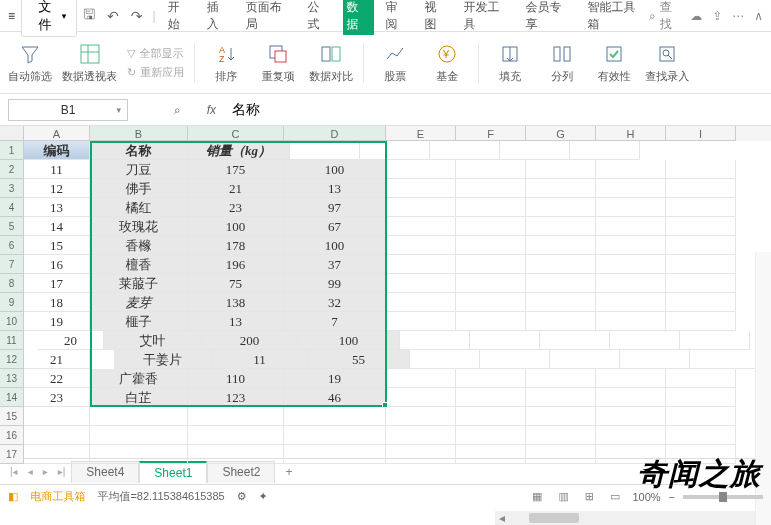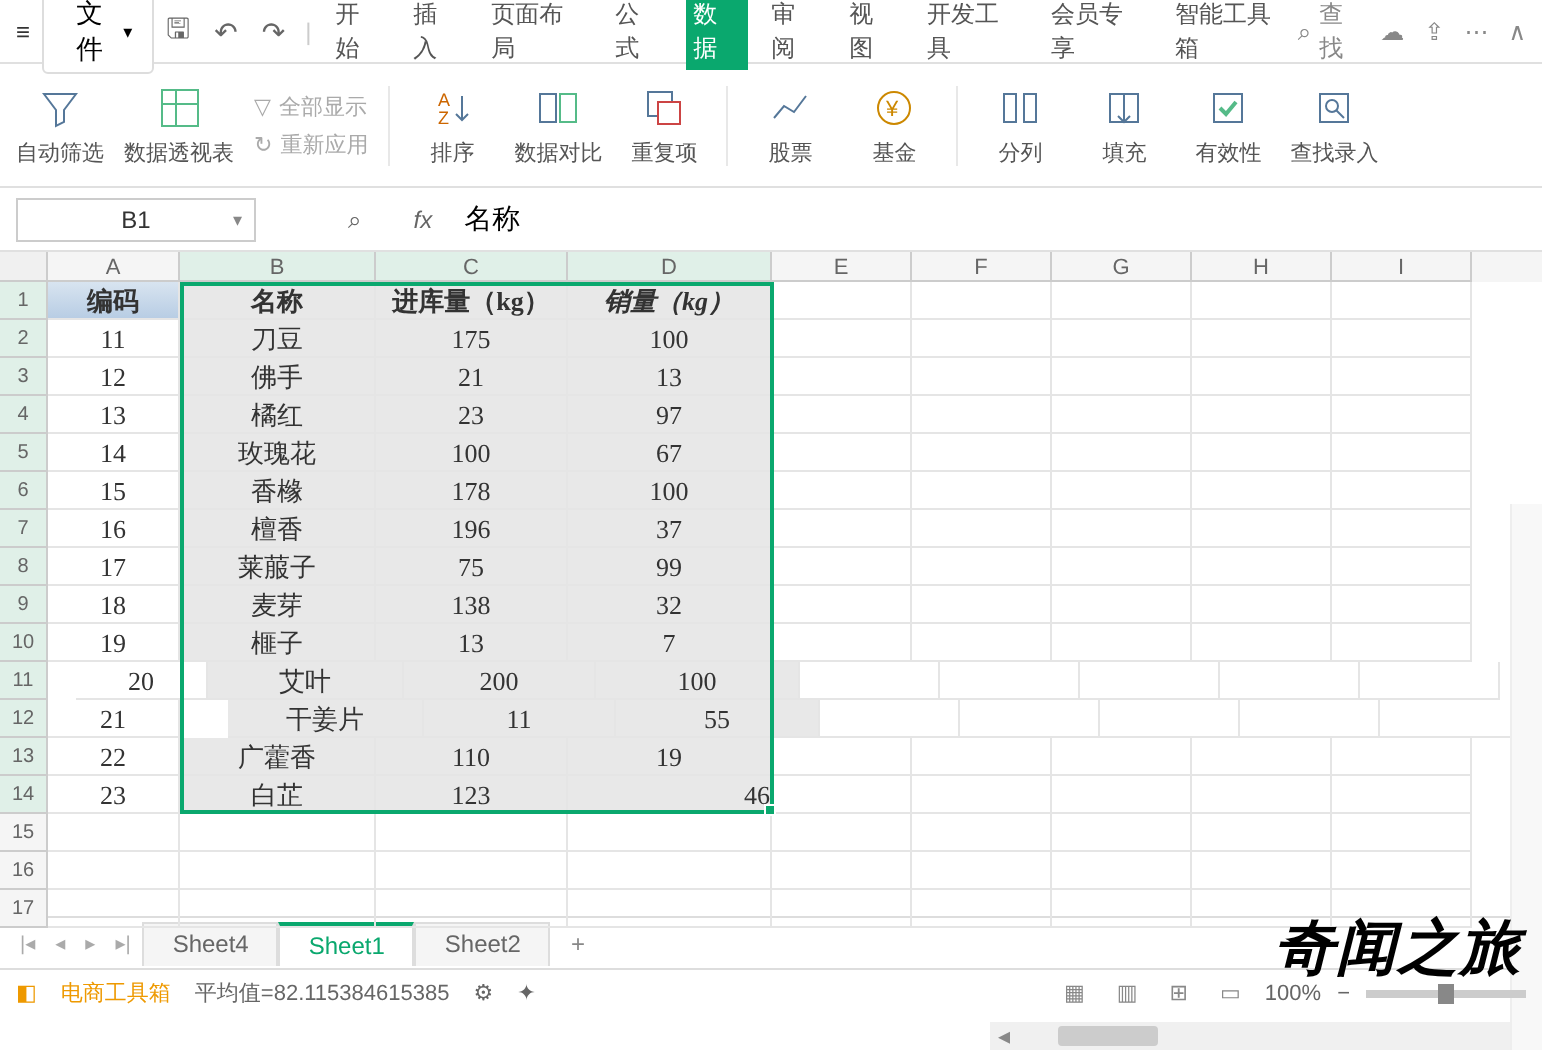--- a/index.html
+++ b/index.html
@@ -143,72 +143,72 @@
           <text x="4" y="10" font-size="9" fill="#c60">A</text>
           <text x="4" y="19" font-size="9" fill="#c60">Z</text>
           <path d="M16 5v12m-3-3l3 3 3-3" stroke="#579" fill="none"></path>
         </svg>
       </div>
     <div class="ribbon-label">排序</div>
   </div>
   <div class="ribbon-group">
     <div class="ribbon-icon">
         <svg width="22" height="22">
+          <rect x="3" y="3" width="12" height="12" fill="none" stroke="#579"></rect>
+          <rect x="8" y="8" width="11" height="11" fill="#fff" stroke="#c44"></rect>
+        </svg>
+      </div>
+    <div class="ribbon-label">重复项</div>
+  </div>
+  <div class="ribbon-group">
+    <div class="ribbon-icon">
+        <svg width="22" height="22">
           <rect x="2" y="4" width="8" height="14" fill="none" stroke="#579"></rect>
           <rect x="12" y="4" width="8" height="14" fill="none" stroke="#5b8"></rect>
         </svg>
       </div>
     <div class="ribbon-label">数据对比</div>
   </div>
-  <div class="ribbon-group">
-    <div class="ribbon-icon">
-        <svg width="22" height="22">
-          <rect x="3" y="3" width="12" height="12" fill="none" stroke="#579"></rect>
-          <rect x="8" y="8" width="11" height="11" fill="#fff" stroke="#c44"></rect>
-        </svg>
-      </div>
-    <div class="ribbon-label">重复项</div>
-  </div>
   <div class="ribbon-sep"></div>
   <div class="ribbon-group">
     <div class="ribbon-icon">
         <svg width="22" height="22">
           <polyline points="3,16 8,10 13,13 19,5" fill="none" stroke="#579"></polyline>
         </svg>
       </div>
     <div class="ribbon-label">股票</div>
   </div>
   <div class="ribbon-group">
     <div class="ribbon-icon">
         <svg width="22" height="22">
           <circle cx="11" cy="11" r="8" fill="none" stroke="#c80"></circle>
           <text x="7" y="15" font-size="11" fill="#c80">¥</text>
         </svg>
       </div>
     <div class="ribbon-label">基金</div>
   </div>
   <div class="ribbon-sep"></div>
-  <div class="ribbon-group">
-    <div class="ribbon-icon">
-        <svg width="22" height="22">
-          <rect x="3" y="4" width="6" height="14" fill="none" stroke="#579"></rect>
-          <rect x="13" y="4" width="6" height="14" fill="none" stroke="#579"></rect>
-        </svg>
-      </div>
-    <div class="ribbon-label">分列</div>
-  </div>
   <div class="ribbon-group">
     <div class="ribbon-icon">
         <svg width="22" height="22">
           <rect x="4" y="4" width="14" height="14" fill="none" stroke="#579"></rect>
           <path d="M11 4v14" stroke="#579"></path>
           <path d="M8 15l3 3 3-3" fill="none" stroke="#579"></path>
         </svg>
       </div>
     <div class="ribbon-label">填充</div>
+  </div>
+  <div class="ribbon-group">
+    <div class="ribbon-icon">
+        <svg width="22" height="22">
+          <rect x="3" y="4" width="6" height="14" fill="none" stroke="#579"></rect>
+          <rect x="13" y="4" width="6" height="14" fill="none" stroke="#579"></rect>
+        </svg>
+      </div>
+    <div class="ribbon-label">分列</div>
   </div>
   <div class="ribbon-group">
     <div class="ribbon-icon">
         <svg width="22" height="22">
           <rect x="4" y="4" width="14" height="14" fill="none" stroke="#579"></rect>
           <path d="M7 11l3 3 5-6" fill="none" stroke="#5b8" stroke-width="2"></path>
         </svg>
       </div>
     <div class="ribbon-label">有效性</div>
   </div>
@@ -268,21 +268,20 @@
         <div class="row-header">16</div>
         <div class="row-header">17</div>
       </div>
     <div class="cells" id="cells">
       <div class="selection-border">
         <div class="fill-handle"></div>
       </div>
     <div class="row">
           <div class="cell header-cell" style="width: 66px;">编码</div>
           <div class="cell header-cell sel-range" style="width: 98px;">名称</div>
-          <div class="cell header-cell sel-range" style="width: 96px;">进库量（kg）</div>
           <div class="cell header-cell sel-range" style="width: 102px; font-style: italic;">销量（kg）</div>
           <div class="cell" style="width: 70px;"></div>
           <div class="cell" style="width: 70px;"></div>
           <div class="cell" style="width: 70px;"></div>
           <div class="cell" style="width: 70px;"></div>
           <div class="cell" style="width: 70px;"></div>
         </div>
         <div class="row">
           <div class="cell" style="width: 66px;">11</div>
           <div class="cell sel-range" style="width: 98px;">刀豆</div>
@@ -355,21 +354,21 @@
           <div class="cell sel-range" style="width: 96px;">75</div>
           <div class="cell sel-range" style="width: 102px;">99</div>
           <div class="cell" style="width: 70px;"></div>
           <div class="cell" style="width: 70px;"></div>
           <div class="cell" style="width: 70px;"></div>
           <div class="cell" style="width: 70px;"></div>
           <div class="cell" style="width: 70px;"></div>
         </div>
         <div class="row">
           <div class="cell" style="width: 66px;">18</div>
-          <div class="cell sel-range" style="width: 98px;">麦芽</div>
+          <div class="cell sel-range" style="width: 98px; font-style: italic;">麦芽</div>
           <div class="cell sel-range" style="width: 96px;">138</div>
           <div class="cell sel-range" style="width: 102px;">32</div>
           <div class="cell" style="width: 70px;"></div>
           <div class="cell" style="width: 70px;"></div>
           <div class="cell" style="width: 70px;"></div>
           <div class="cell" style="width: 70px;"></div>
           <div class="cell" style="width: 70px;"></div>
         </div>
         <div class="row">
           <div class="cell" style="width: 66px;">19</div>
@@ -412,21 +411,21 @@
           <div class="cell" style="width: 70px;"></div>
           <div class="cell" style="width: 70px;"></div>
           <div class="cell" style="width: 70px;"></div>
           <div class="cell" style="width: 70px;"></div>
           <div class="cell" style="width: 70px;"></div>
         </div>
         <div class="row">
           <div class="cell" style="width: 66px;">23</div>
           <div class="cell sel-range" style="width: 98px;">白芷</div>
           <div class="cell sel-range" style="width: 96px;">123</div>
-          <div class="cell sel-range" style="width: 102px; text-align: right;">46</div>
+          <div class="cell sel-range" style="width: 102px;">46</div>
           <div class="cell" style="width: 70px;"></div>
           <div class="cell" style="width: 70px;"></div>
           <div class="cell" style="width: 70px;"></div>
           <div class="cell" style="width: 70px;"></div>
           <div class="cell" style="width: 70px;"></div>
         </div>
         <div class="row">
           <div class="cell" style="width: 66px;"></div>
           <div class="cell" style="width: 98px;"></div>
           <div class="cell" style="width: 96px;"></div>

